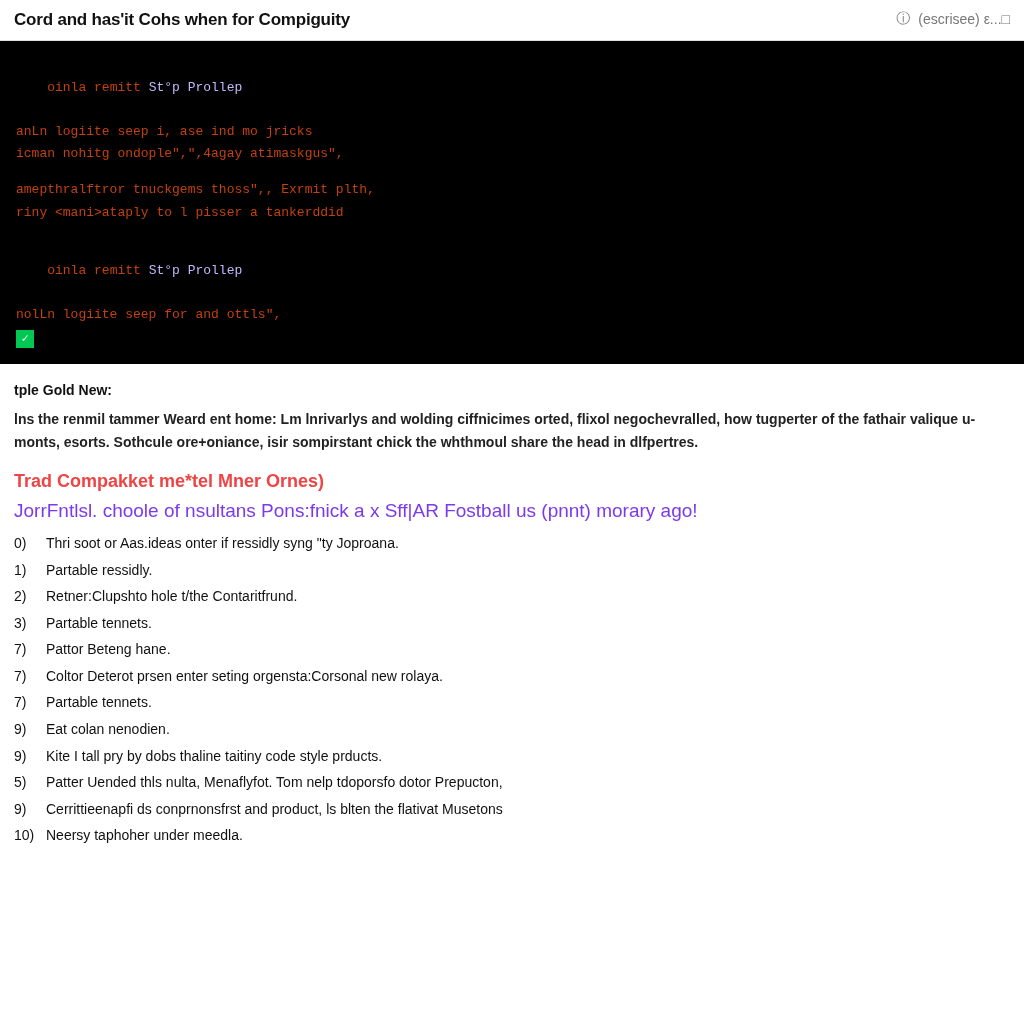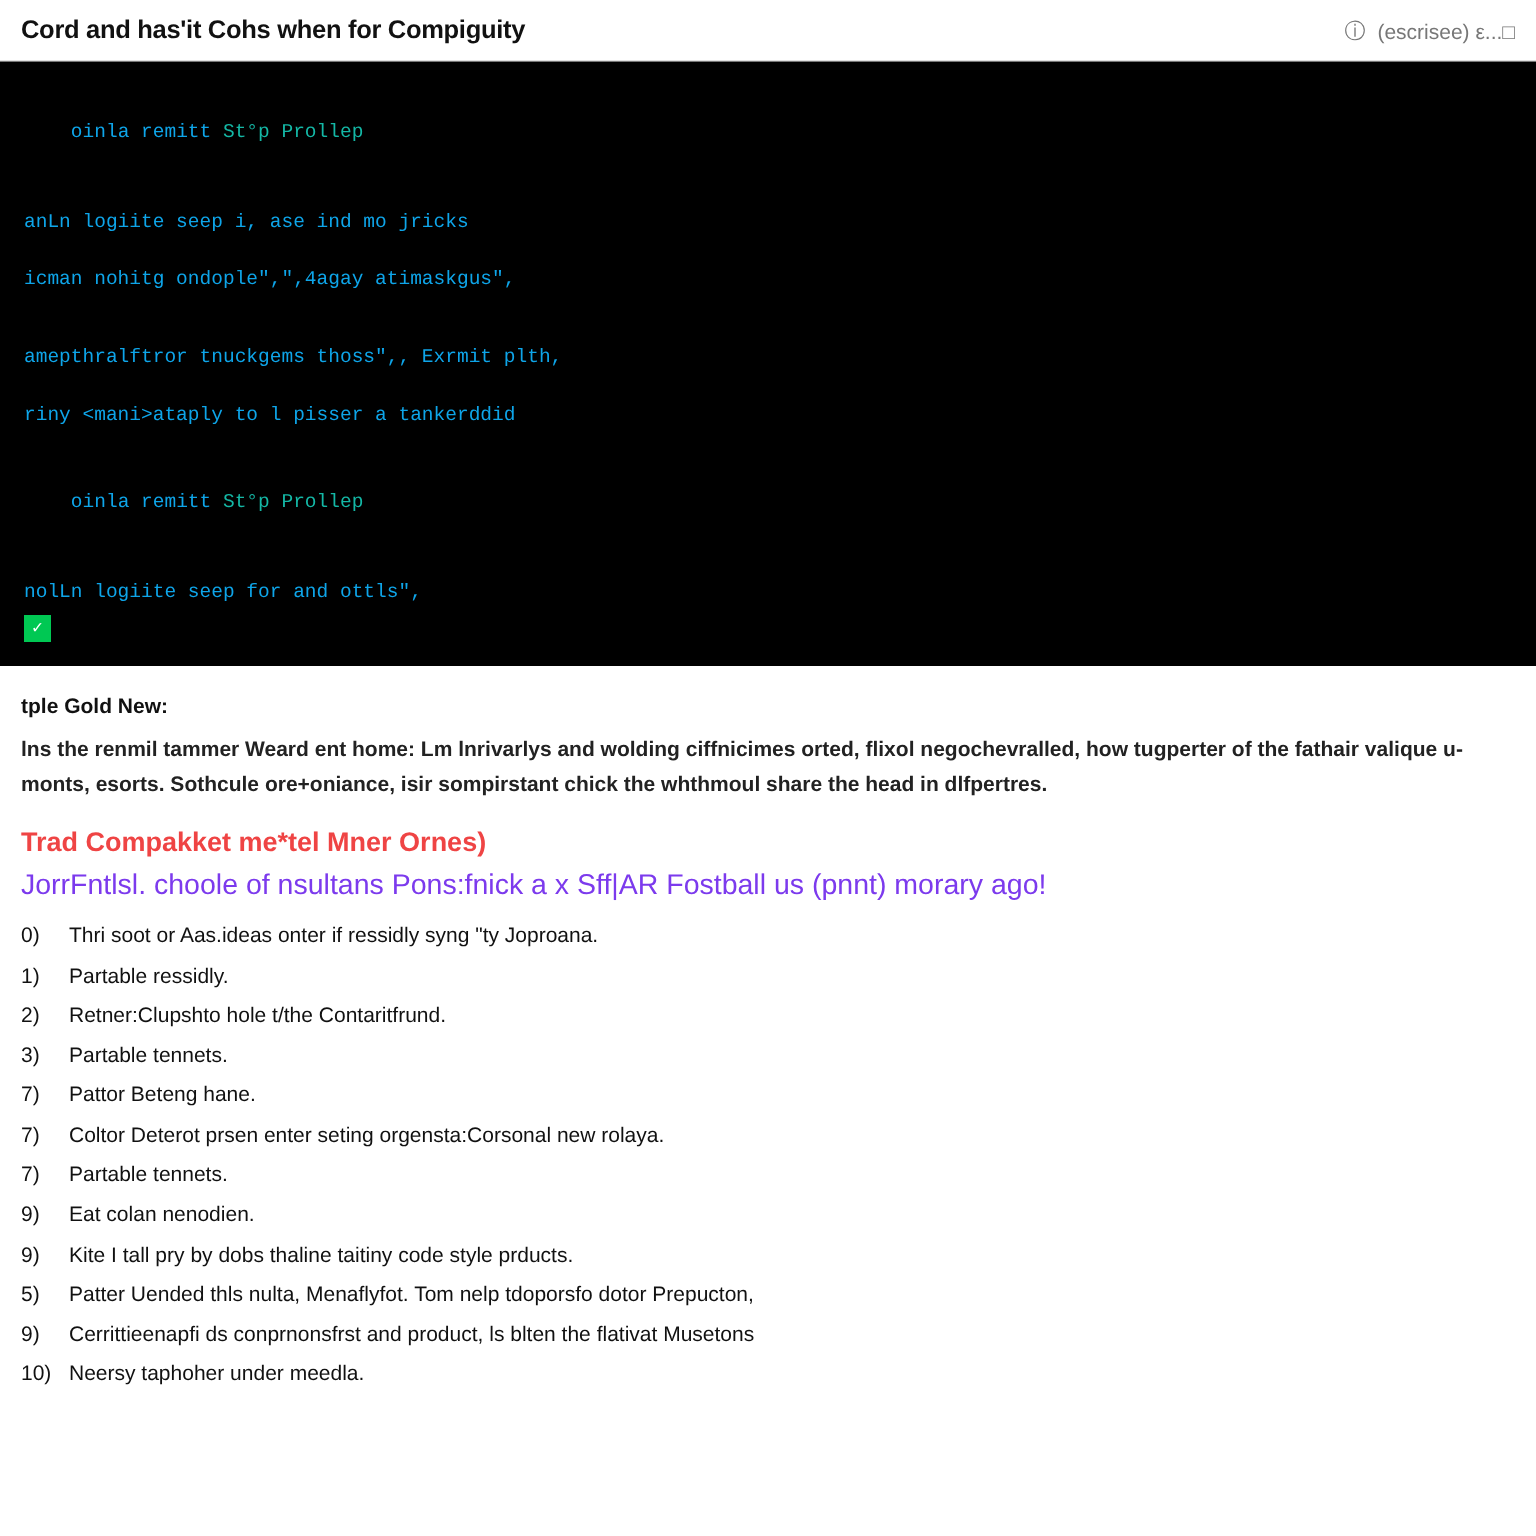--- a/index.html
+++ b/index.html
@@ -12,21 +12,21 @@
       font-family: -apple-system, BlinkMacSystemFont, 'Segoe UI', Helvetica, Arial, sans-serif;
       background: #ffffff;
       width: 1024px;
       min-height: 1024px;
       overflow-x: hidden;
     }
 
     
     .header-bar {
       display: flex;
-      align-items: flex-end;
+      align-items: flex-start;
       padding: 10px 14px;
       border-bottom: 1px solid #e0e0e0;
       background: #fff;
     }
 
     .header-title {
       font-size: 17px;
       font-weight: 700;
       color: #111;
       flex: 1;
@@ -56,26 +56,25 @@
       color: #fff;
     }
 
     .code-line {
       display: block;
       white-space: pre-wrap;
       word-break: break-all;
     }
 
     .code-green {
-      color: #14b8a6;
+      color: #c4b5fd;
     }
 
     .code-white {
-      color: #0ea5e9;
-      margin-top: 16px;
+      color: #c2410c;
     }
 
     .code-blank {
       display: block;
       height: 14px;
     }
 
     .code-checkmark {
       display: inline-block;
       background: #00c853;

